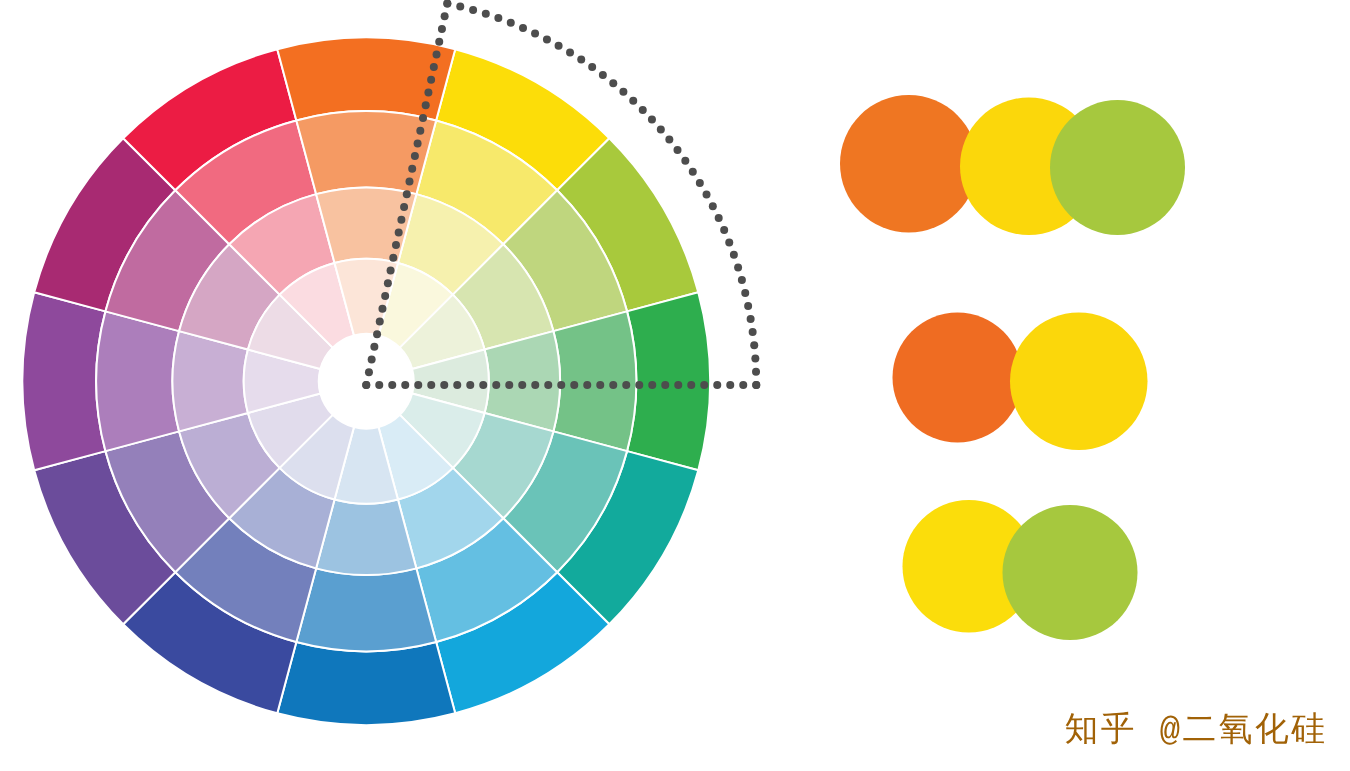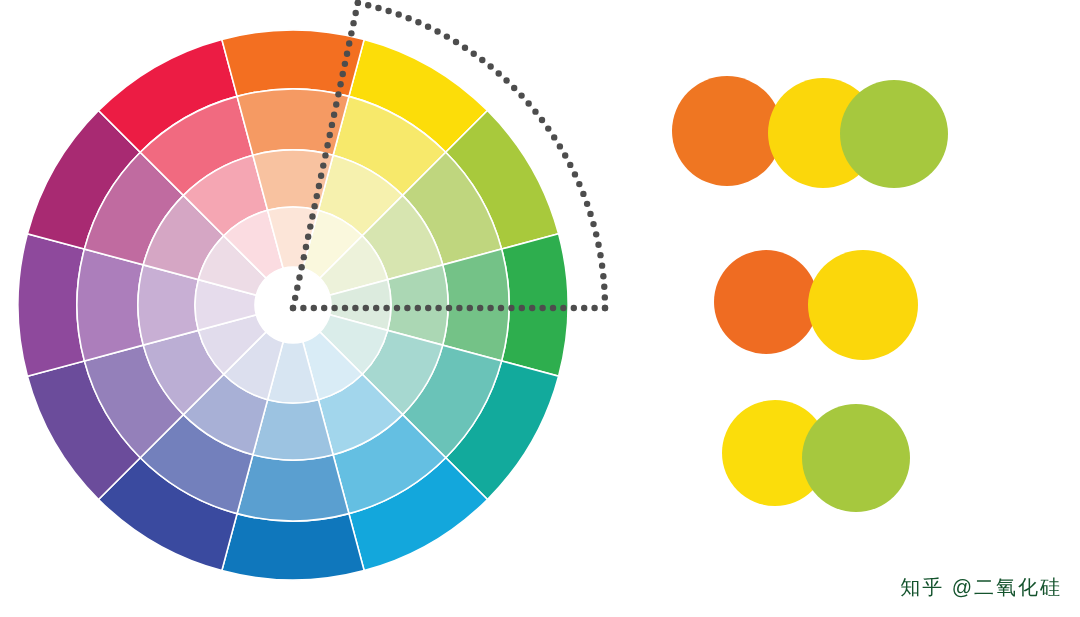--- a/index.html
+++ b/index.html
@@ -31,24 +31,24 @@
     position: absolute;
   }
   .swatch-circle {
     position: absolute;
     border-radius: 50%;
   }
   #watermark {
     position: absolute;
     right: 18px;
     bottom: 16px;
-    color: #14532d;
-    font-size: 20px;
+    color: #a16207;
+    font-size: 27px;
     letter-spacing: 2px;
-    font-family: Liberation Sans, sans-serif;
+    font-family: Liberation Mono, monospace;
     white-space: nowrap;
     user-select: none;
   }
 </style>
 </head>
 <body>
 
 <div id="stage">
 
   <svg id="wheel-svg" viewBox="0 0 1080 617" xmlns="http://www.w3.org/2000/svg">

